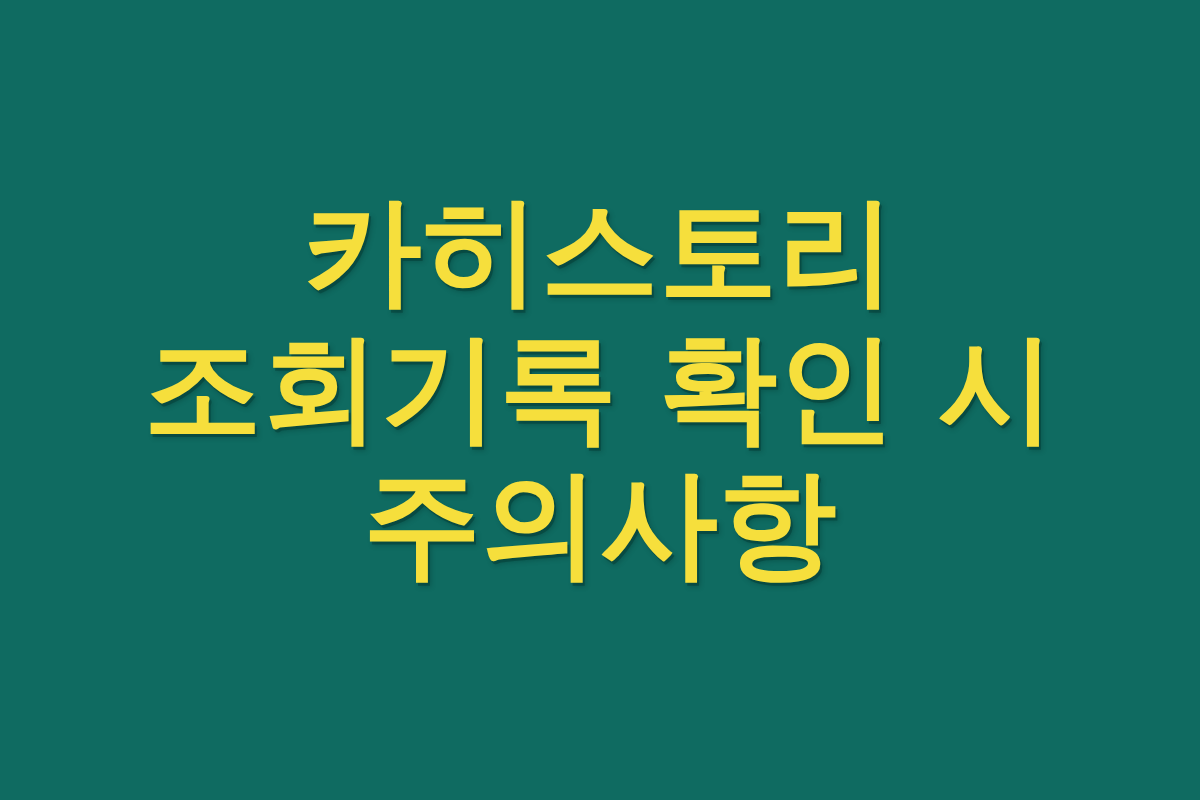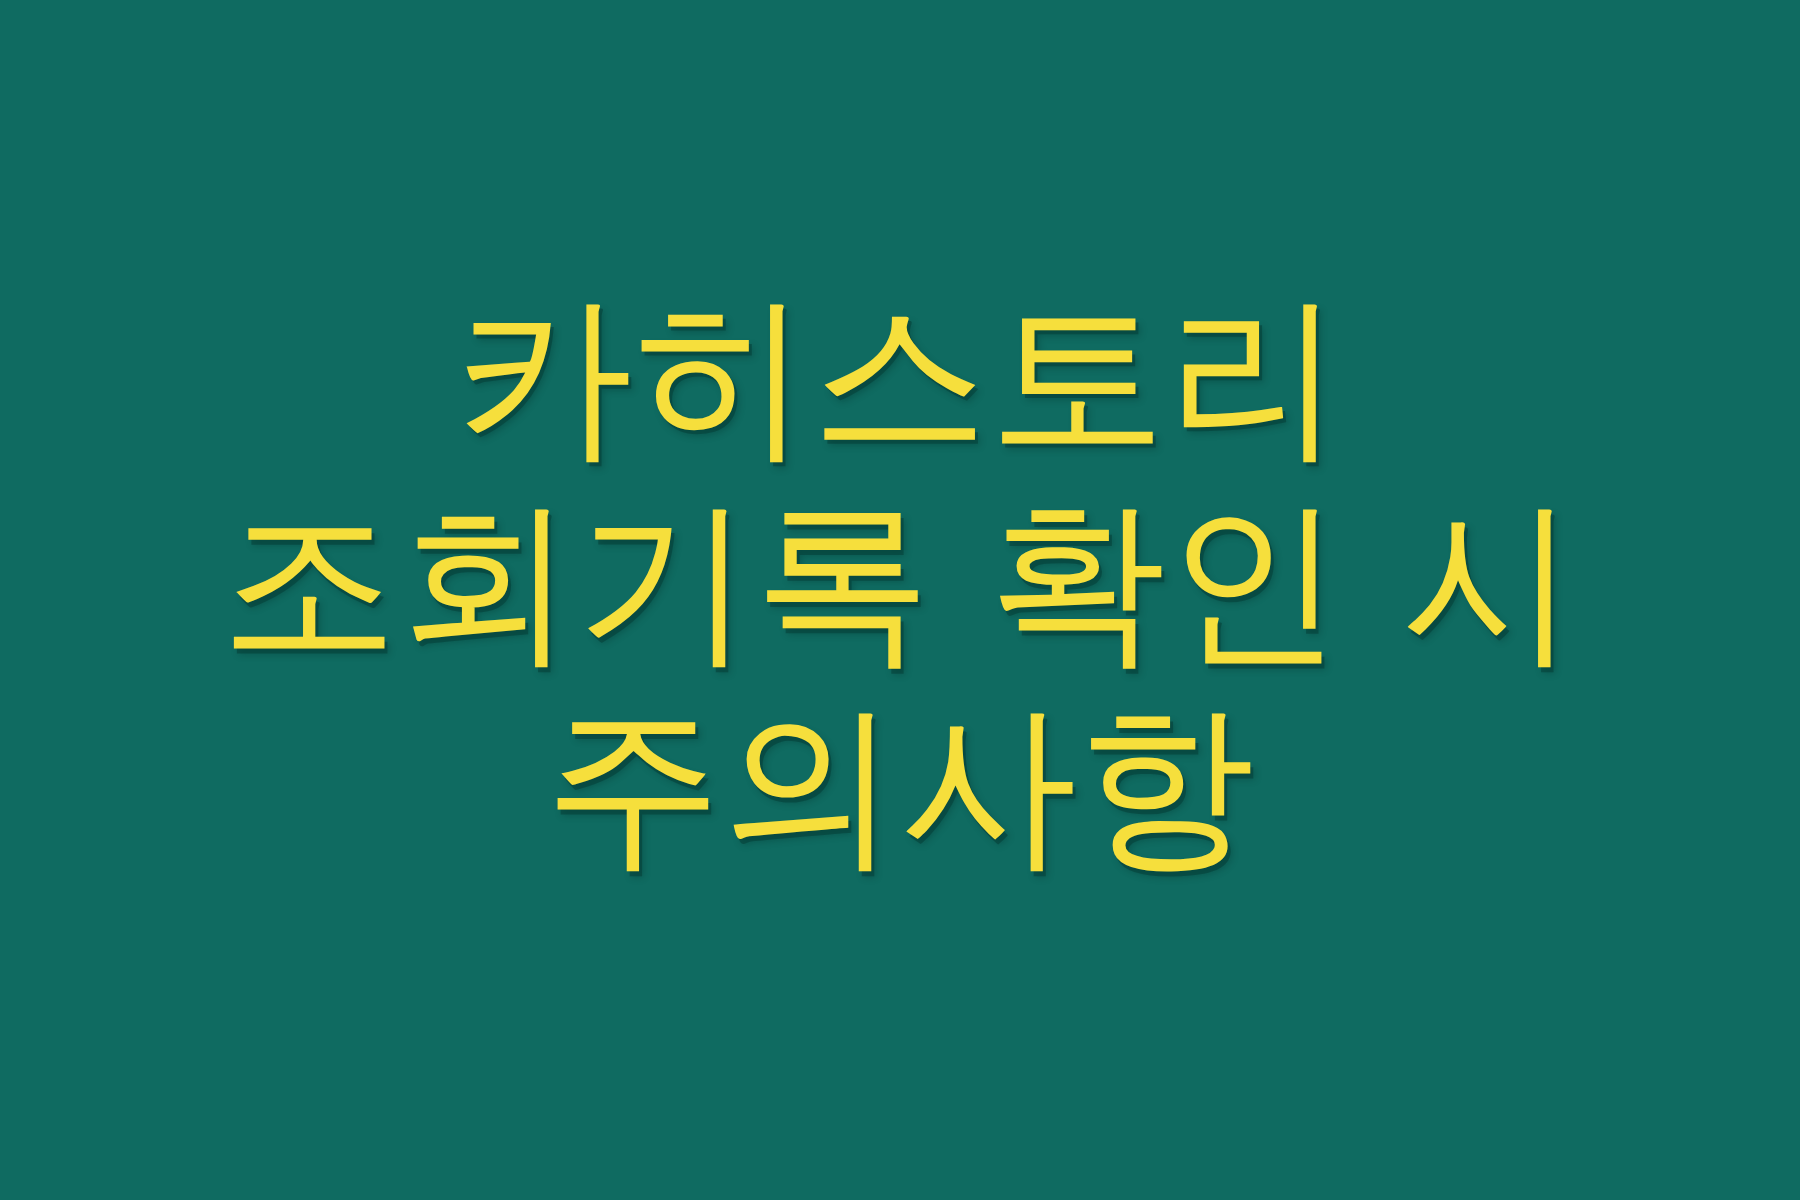--- a/index.html
+++ b/index.html
@@ -29,21 +29,21 @@
   #headline-block {
     width: 1030px;
     text-align: center;
     padding-bottom: 26px;
   }
 
   #headline-text {
     display: block;
     color: #F6DF3C;
     font-family: "DejaVu Sans", "Liberation Sans", sans-serif;
-    font-weight: 400;
+    font-weight: 700;
     font-size: 118px;
     line-height: 1.16;
     letter-spacing: 0.5px;
     word-break: keep-all;
     text-shadow:
       2px 3px 0 rgba(6, 62, 55, 0.55),
       3px 4px 5px rgba(4, 48, 43, 0.33);
     margin: 12px;
   }
 </style>

